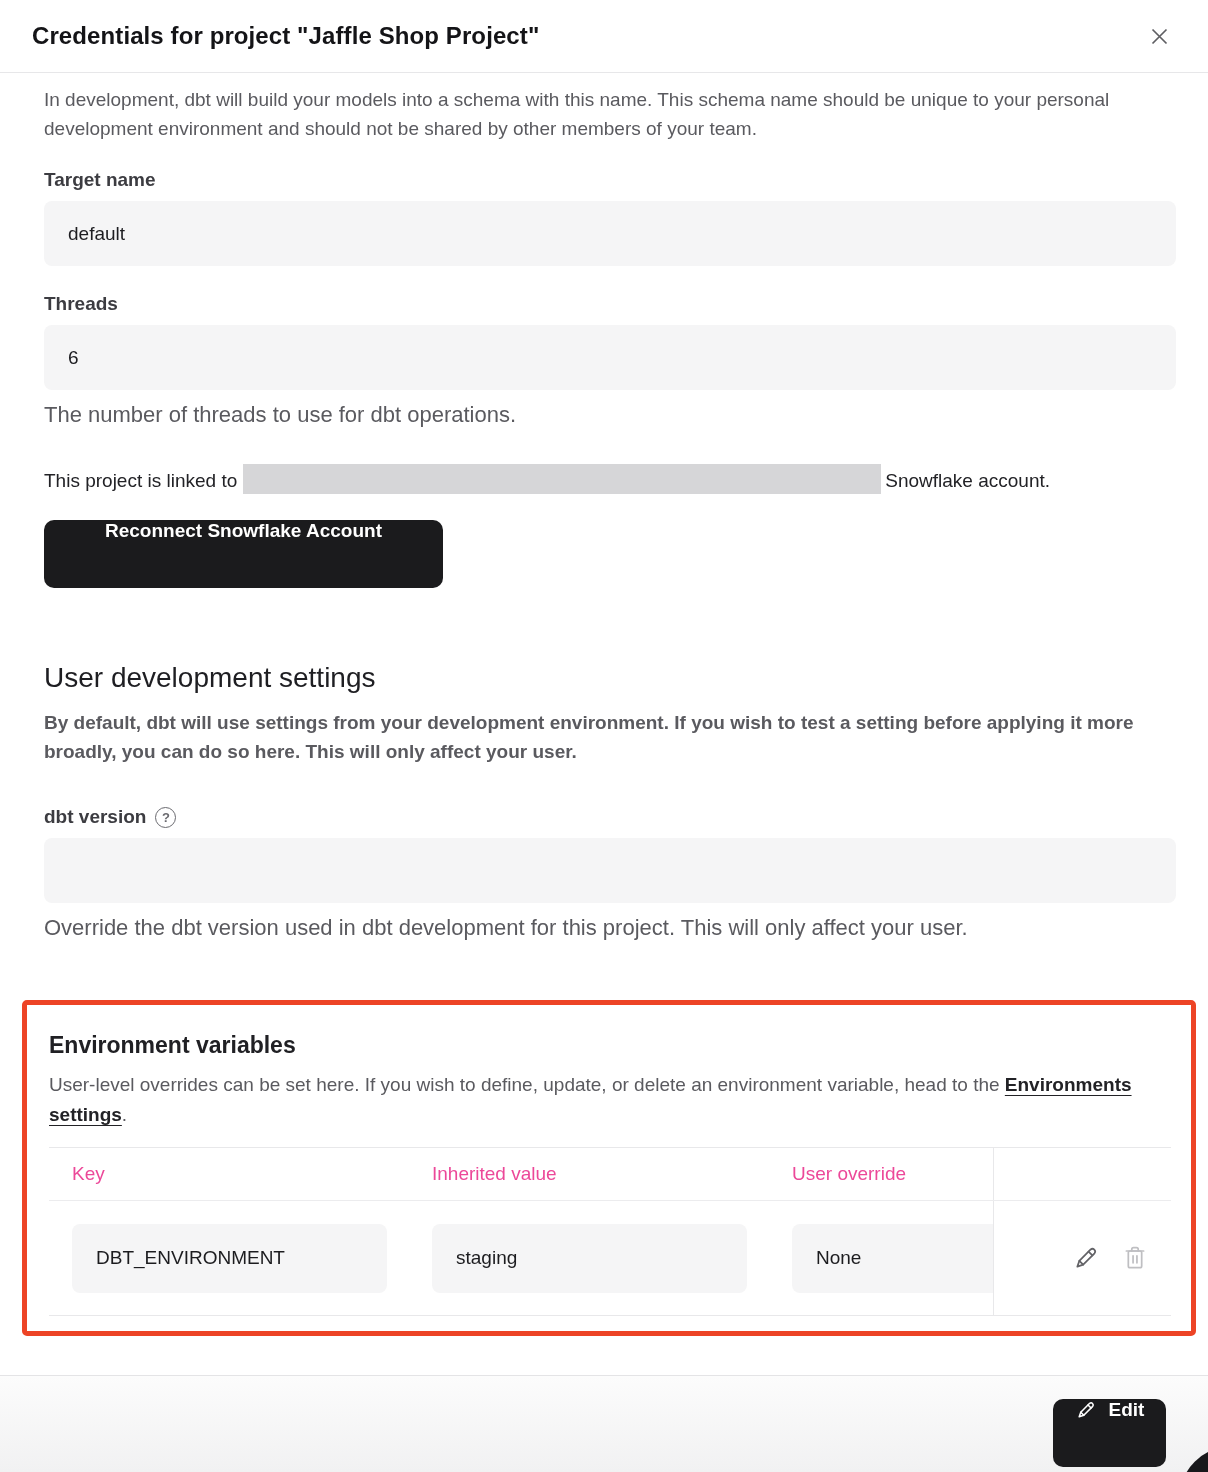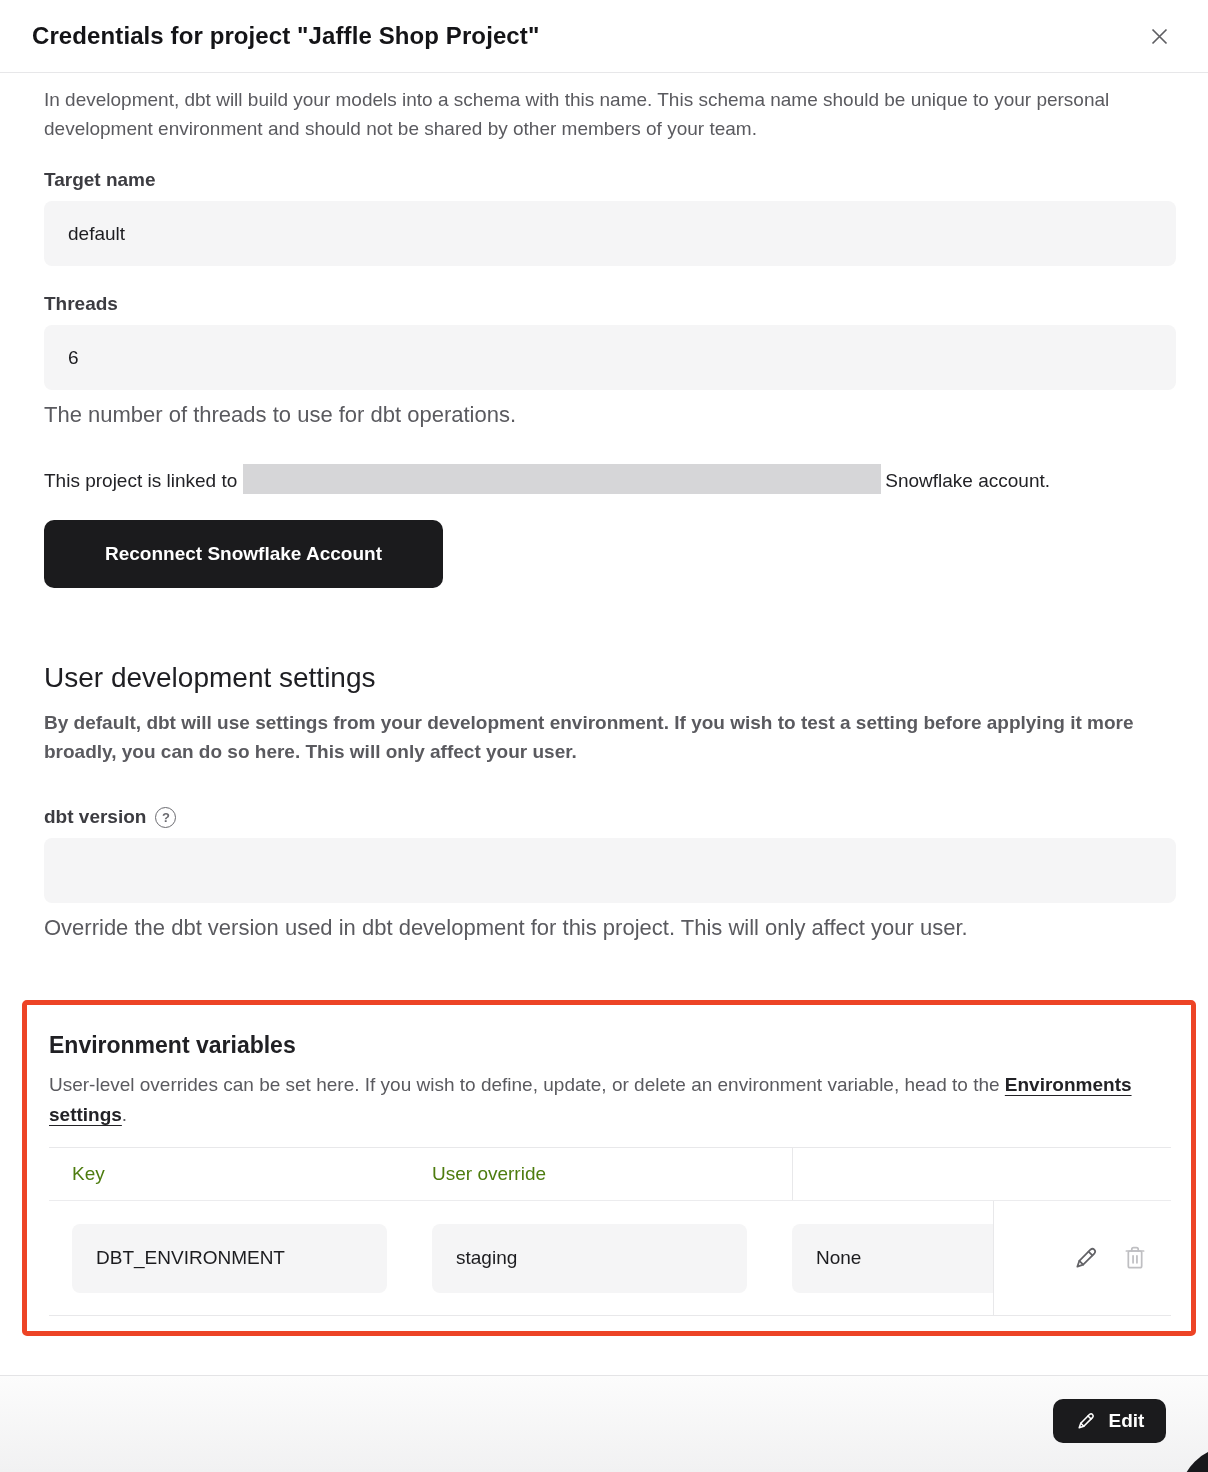--- a/index.html
+++ b/index.html
@@ -59,21 +59,21 @@
     font-size:19px; line-height:36px; color:#222226;
   }
   .redaction {
     display:inline-block;
     width:638px; height:30px;
     background:#d6d6d8;
     vertical-align:-7px;
     margin:0 4px 0 6px;
   }
   .btn-dark {
-    display:inline-flex; align-items:center; justify-content:center; gap:12px;
+    display:inline-flex; align-items:flex-start; justify-content:center; gap:12px;
     background:#1b1b1d; color:#ffffff;
     border:none; border-radius:10px;
     font-family:"Liberation Sans", sans-serif;
     font-size:19px; font-weight:700;
     cursor:pointer;
   }
   .reconnect-btn { margin-top:21px; width:399px; height:68px; }
   .section-heading {
     margin-top:74px;
     font-size:28px; font-weight:400; color:#1e1e22;
@@ -120,21 +120,21 @@
   }
   .tbl-row {
     display:grid;
     grid-template-columns:383px 360px 201px 1fr;
   }
   .tbl-head { height:52px; }
   .tbl-body { height:115px; border-top:1px solid #ececee; }
   .cell { display:flex; align-items:center; }
   .c1 { padding-left:23px; }
   .c4 { border-left:1px solid #e8e8ea; justify-content:flex-end; padding-right:23px; gap:22px; }
-  .th-text { font-size:19px; color:#4d7c0f; }
+  .th-text { font-size:19px; color:#ec4899; }
   .pill {
     height:69px;
     background:#f5f5f6;
     border-radius:8px;
     display:flex; align-items:center;
     padding:0 24px;
     font-size:19px; color:#1c1c1f;
   }
   .pill-key, .pill-inherited { width:315px; }
   .pill-override { width:201px; border-radius:8px 0 0 8px; }
@@ -143,21 +143,21 @@
   .modal-footer {
     position:absolute;
     left:0; bottom:0;
     width:100%; height:97px;
     background:linear-gradient(180deg,#fcfcfc 0%,#f1f1f2 100%);
     border-top:1px solid #e4e4e6;
   }
   .edit-btn {
     position:absolute;
     right:42px; top:23px;
-    width:113px; height:44px;
+    width:113px; height:68px;
   }
   .corner-bubble {
     position:absolute;
     left:1180px; top:1447px;
     width:100px; height:100px;
     border-radius:50%;
     background:#18181b;
   }
 </style>
 </head>
@@ -203,20 +203,23 @@
 
   
   <div class="env-highlight">
     <h3 class="env-heading">Environment variables</h3>
     <p class="env-desc"><span>User-level overrides can be set here. If you wish to define, update, or delete an environment variable, head to the </span><a class="env-link">Environments settings</a><span>.</span></p>
 
     <div class="env-table">
       <div class="tbl-row tbl-head">
         <div class="cell c1">
             <span class="th-text">Key</span>
+          </div>
+        <div class="cell">
+            <span class="th-text">Inherited value</span>
           </div>
         <div class="cell">
             <span class="th-text">User override</span>
           </div>
         <div class="cell c4"></div>
       </div>
       <div class="tbl-row tbl-body">
         <div class="cell c1">
           <div class="pill pill-key">DBT_ENVIRONMENT</div>
         </div>

